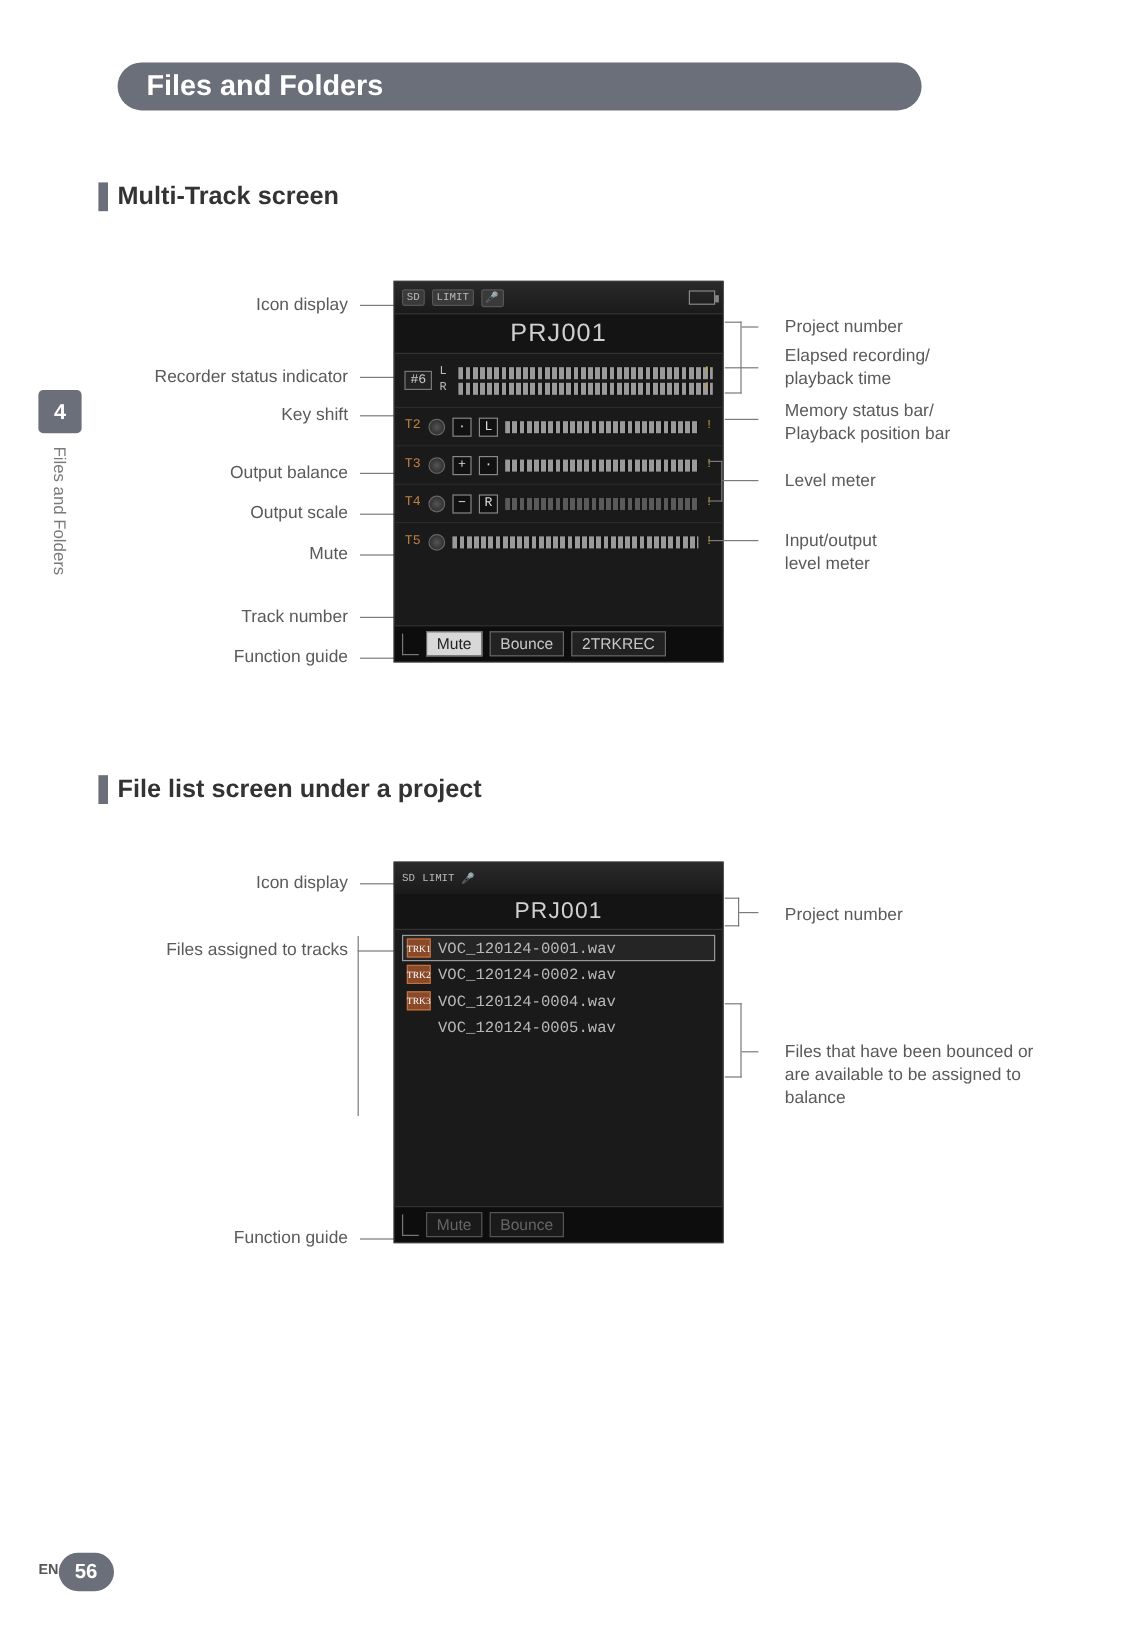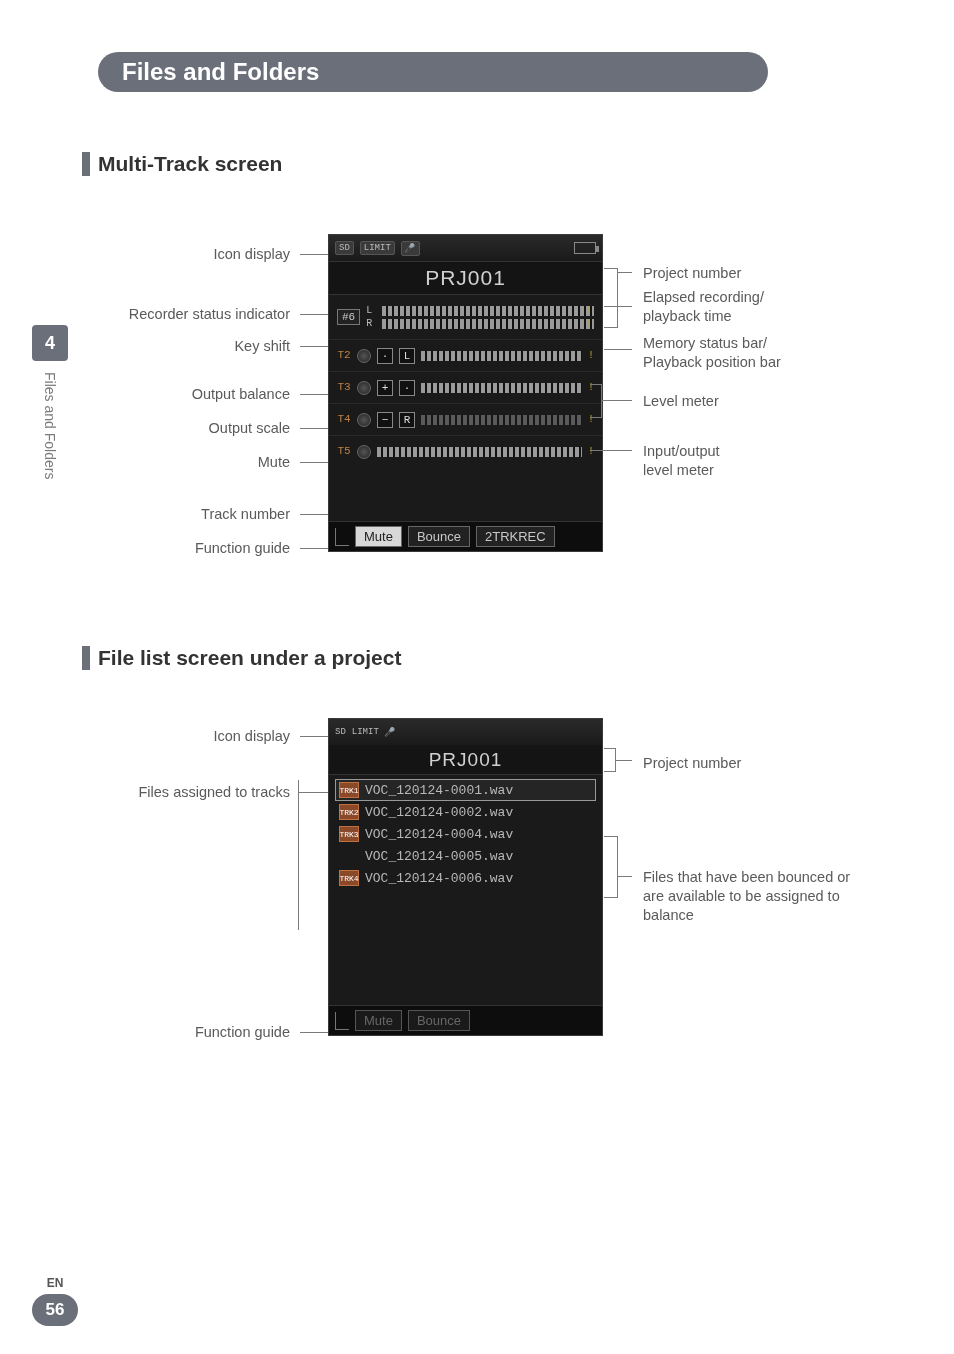--- a/index.html
+++ b/index.html
@@ -94,21 +94,21 @@
   .left-labels .lbl { position: absolute; right: 0; white-space: nowrap; }
 
   
   .right-labels {
     position: absolute;
     left: 638px;
     width: 300px;
     font-size: 14.5px;
     color: #5a5a5a;
   }
-  .right-labels .rlbl { position: absolute; left: 5px; line-height: 1.3; }
+  .right-labels .rlbl { position: absolute; left: 16px; line-height: 1.3; }
 
   
   .lcd {
     position: absolute;
     left: 328px;
     top: 0;
     width: 275px;
     height: 318px;
     background: #1a1a1a;
     border: 1px solid #3a3a3a;
@@ -176,34 +176,34 @@
   }
   .lcd2 .topbar { height: 26px; background: linear-gradient(#2a2a2a,#1a1a1a); display:flex; align-items:center; gap:6px; padding:0 6px; font-size:9px; color:#bbb; }
   .lcd2 .prj-row { height: 30px; display:flex; align-items:center; justify-content:center; background:#141414; border-bottom:1px solid #333; }
   .lcd2 .prj-row .prj { color:#d0d0d0; font-size:19px; letter-spacing:1px; font-family: Arial, sans-serif; }
   .lcd2 .file-list { padding: 4px 6px; }
   .lcd2 .file-row {
     display:flex; align-items:center; gap:6px; padding:3px 4px; color:#b8b8b8; font-size:13px;
   }
   .lcd2 .file-row.sel { border:1px solid #999; background:#252525; padding:2px 3px; }
   .lcd2 .file-row .trk-icon {
-    width:20px; height:16px; background:#8a4a2a; border:1px solid #c07040; color:#fff; font-size:8px; display:flex; align-items:center; justify-content:center; font-family:Liberation Mono, monospace;
+    width:20px; height:16px; background:#8a4a2a; border:1px solid #c07040; color:#fff; font-size:8px; display:flex; align-items:center; justify-content:center; font-family:Liberation Serif, serif;
   }
   .lcd2 .file-row .trk-icon.none { background:transparent; border:none; }
   .lcd2 .fn-row { position:absolute; bottom:0; left:0; right:0; height:30px; display:flex; align-items:center; gap:6px; padding:0 6px; background:#0d0d0d; border-top:1px solid #333; }
   .lcd2 .fn-row .corner { width:14px; height:18px; border:1px solid #777; border-top:none; border-right:none; }
   .lcd2 .fn-row .fn-btn { border:1px solid #555; background:#1a1a1a; color:#666; font-size:13px; padding:2px 8px; font-family: Arial, sans-serif; }
 
   
   .footer {
     position: absolute;
     left: 32px;
     bottom: 28px;
     display: flex;
-    flex-direction: column;
+    flex-direction: row;
     align-items:center;
   }
   .footer .lang { font-size:12px; font-weight:700; color:#555; margin-bottom:4px; }
   .footer .pnum {
     width:46px; height:32px; border-radius:16px; background:#6b6f7a; color:#fff; display:flex; align-items:center; justify-content:center; font-size:17px; font-weight:600;text-align:center;
   }
 </style>
 </head>
 <body>
 
@@ -365,24 +365,20 @@
           <span>VOC_120124-0002.wav</span>
         </div>
         <div class="file-row">
           <span class="trk-icon">TRK3</span>
           <span>VOC_120124-0004.wav</span>
         </div>
         <div class="file-row">
           <span class="trk-icon none"></span>
           <span>VOC_120124-0005.wav</span>
         </div>
-        <div class="file-row">
-          <span class="trk-icon">TRK4</span>
-          <span>VOC_120124-0006.wav</span>
-        </div>
       </div>
       <div class="fn-row">
         <div class="corner"></div>
         <div class="fn-btn">Mute</div>
         <div class="fn-btn">Bounce</div>
       </div>
     </div>
 
     <div class="right-labels">
       <div class="rlbl" style="top:36px">Project number</div>

